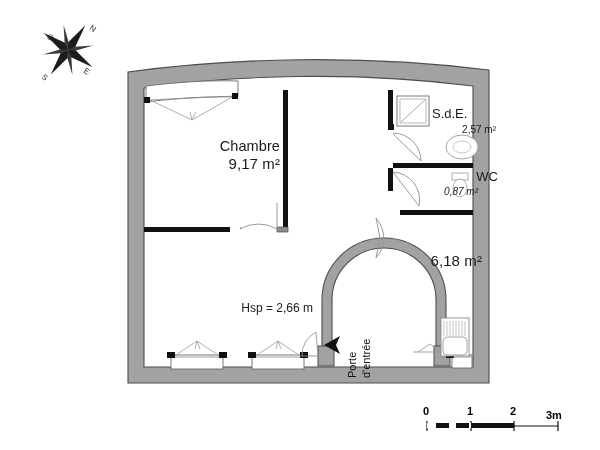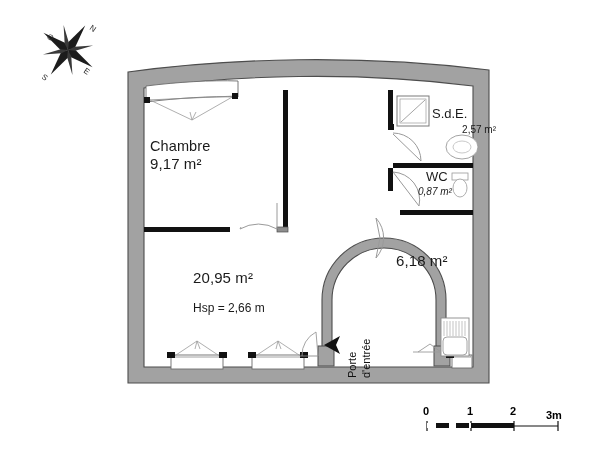--- a/index.html
+++ b/index.html
@@ -23,21 +23,21 @@
   }
   svg.plan-svg {
     position: absolute;
     left: 0; top: 0;
     width: 600px;
     height: 450px;
     display: block;
   }
   .lbl {
     position: absolute;
-    text-align: left;
+    text-align: right;
     white-space: nowrap;
     line-height: 1.15;
     color: #1a1a1a;
     pointer-events: none;
   }
   .room-name {
     font-size: 14.5px;
     letter-spacing: 0.1px;
   }
   .room-area {
@@ -273,29 +273,28 @@
   </svg>
 
   <div class="compass-letter" style="left:90px; top:24px; transform:rotate(35deg);">N</div>
   <div class="compass-letter" style="left:47px; top:33px; transform:rotate(35deg);">O</div>
   <div class="compass-letter" style="left:84px; top:67px; transform:rotate(35deg);">E</div>
   <div class="compass-letter" style="left:42px; top:73px; transform:rotate(35deg);">S</div>
 
   <div class="lbl room-name" style="left:150px; top:138px; width:130px;">Chambre</div>
   <div class="lbl room-area" style="left:150px; top:155px; width:130px;">9,17 m²</div>
 
-  <div class="lbl room-area" style="left:193px; top:269px; width:120px;">20,95 m²</div>
   <div class="lbl hsp" style="left:193px; top:302px; width:120px;">Hsp = 2,66 m</div>
 
   <div class="lbl room-area" style="left:396px; top:252px; width:86px;">6,18 m²</div>
 
   <div class="lbl room-name-sm" style="left:424px; top:107px; width:70px; text-align:left;margin-left:8px;">S.d.E.</div>
   <div class="lbl room-area-sm" style="left:426px; top:124px; width:70px; text-align:right;">2,57 m²</div>
 
-  <div class="lbl room-name-sm" style="left:426px; top:170px; width:60px;">WC</div>
+  <div class="lbl room-name-sm" style="left:438px; top:170px; width:60px;">WC</div>
   <div class="lbl room-area-sm" style="left:418px; top:186px; width:60px;font-style:italic;">0,87 m²</div>
 
   <div class="door-label" style="left:346px; top:378px;">Porte</div>
   <div class="door-label" style="left:360px; top:378px;">d'entrée</div>
 
   <div class="scale-num" style="left:423px; top:405px;">0</div>
   <div class="scale-num" style="left:467px; top:405px;">1</div>
   <div class="scale-num" style="left:510px; top:405px;">2</div>
   <div class="scale-num" style="left:546px; top:409px;">3m</div>
 

